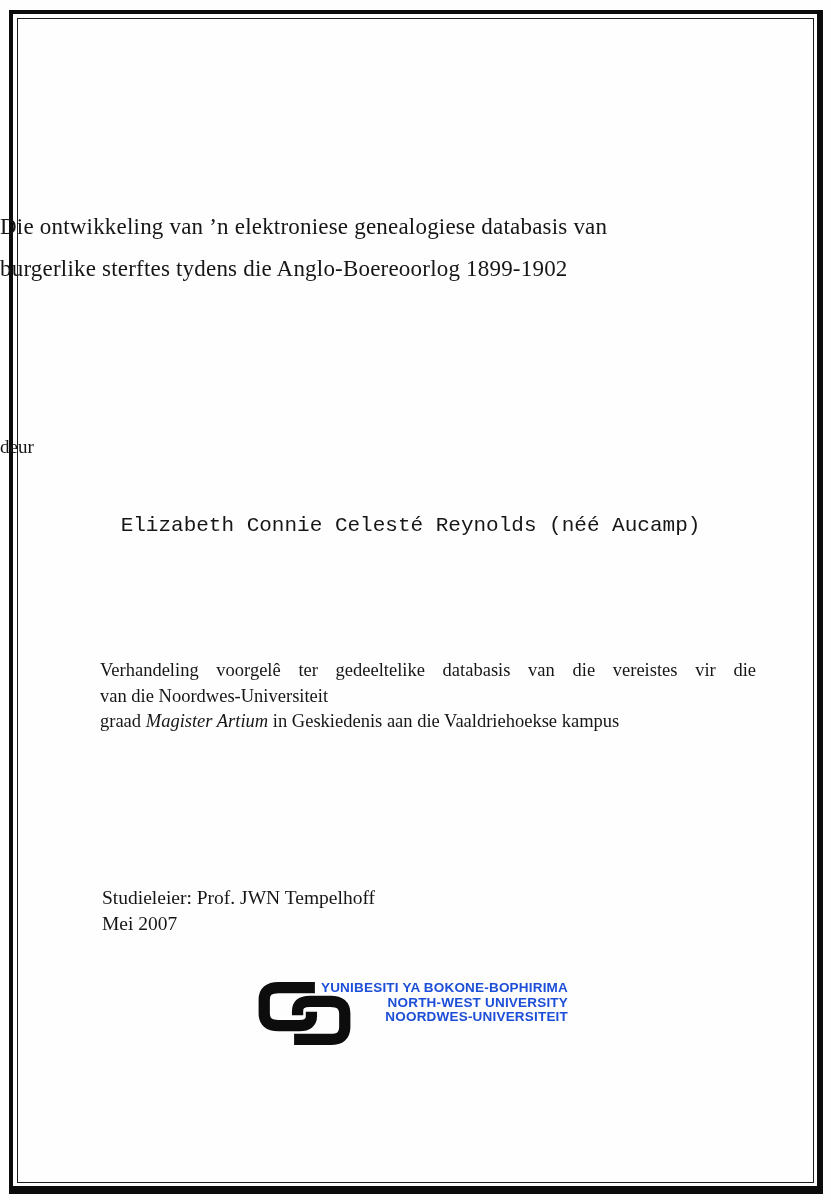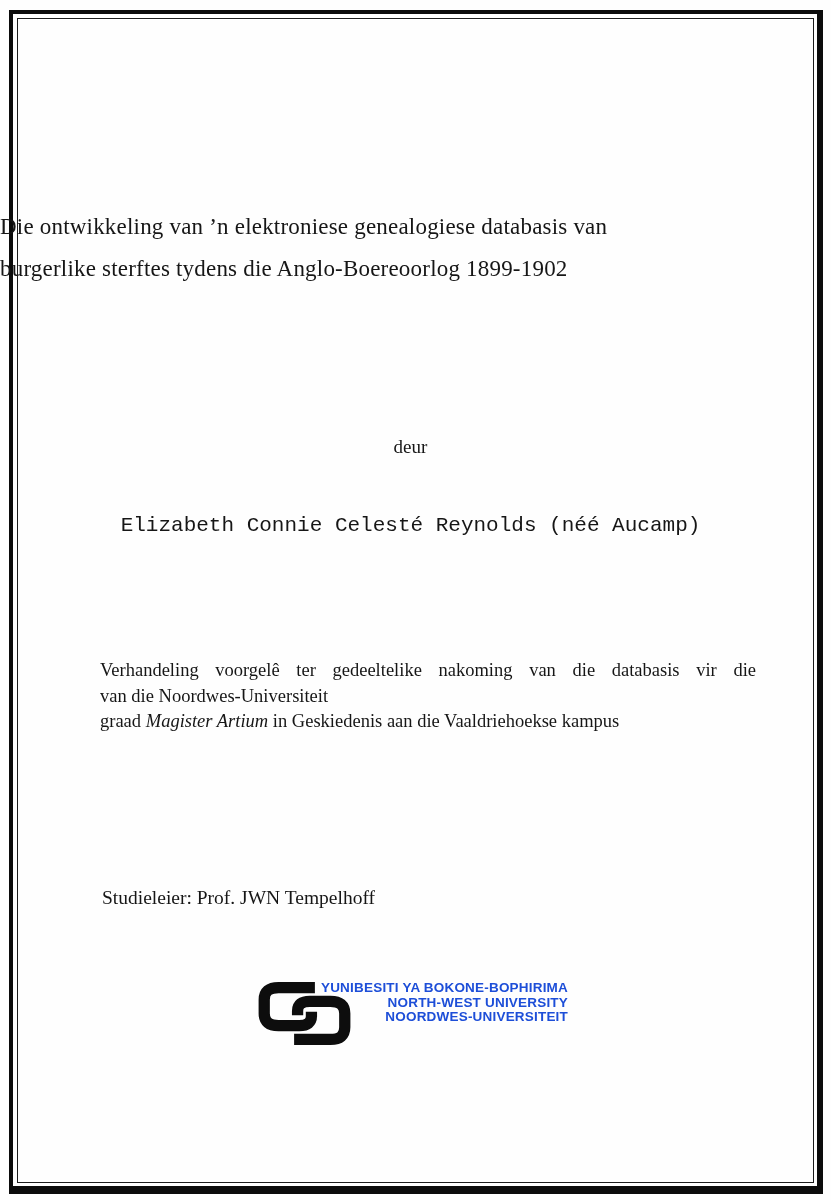--- a/index.html
+++ b/index.html
@@ -33,21 +33,21 @@
     position: absolute;
     left: 0; right: 10px; top: 206px;
     text-align: left;
     font-size: 23px;
     line-height: 42px;
     letter-spacing: 0.2px;
   }
   .byline {
     position: absolute;
     left: 0; right: 10px; top: 436px;
-    text-align: center;
+    text-align: left;
     font-size: 19px;
   }
   .author {
     position: absolute;
     left: 0; right: 10px; top: 514px;
     text-align: center;
     font-size: 21px;
     font-family: Liberation Mono, monospace;
   }
   .submission {
@@ -101,27 +101,28 @@
   <div class="title">
     <div>Die ontwikkeling van ’n elektroniese genealogiese databasis van</div>
     <div>burgerlike sterftes tydens die Anglo-Boereoorlog 1899-1902</div>
   </div>
 
   <div class="byline">deur</div>
 
   <div class="author">Elizabeth Connie Celesté Reynolds (néé Aucamp)</div>
 
   <div class="submission">
-    <div class="just">Verhandeling voorgelê ter gedeeltelike nakoming van die databasis vir die</div>
+    <div class="just">Verhandeling voorgelê ter gedeeltelike databasis van die vereistes vir die</div>
     <div>van die Noordwes-Universiteit</div>
     <div><span>graad </span><span class="it">Magister Artium</span><span> in Geskiedenis aan die Vaaldriehoekse kampus</span></div>
   </div>
 
   <div class="supervisor-block">
     <div>Studieleier: Prof. JWN Tempelhoff</div>
+    <div>Mei 2007</div>
   </div>
 
   <div class="logo">
     <svg class="logo-mark" viewBox="0 0 112 84" xmlns="http://www.w3.org/2000/svg" aria-hidden="true">
       <g fill="none" stroke="#0d0d0d" stroke-width="13" stroke-linecap="butt">
         <path d="M 68 12 L 26 12 Q 9.5 12 9.5 26 L 9.5 42 Q 9.5 56 26 56 L 50 56 Q 64 56 64 45 L 64 40"></path>
         <path d="M 44 72 L 86 72 Q 102.5 72 102.5 58 L 102.5 42 Q 102.5 28 86 28 L 62 28 Q 48 28 48 39 L 48 44"></path>
       </g>
     </svg>
     <div class="logo-text">

